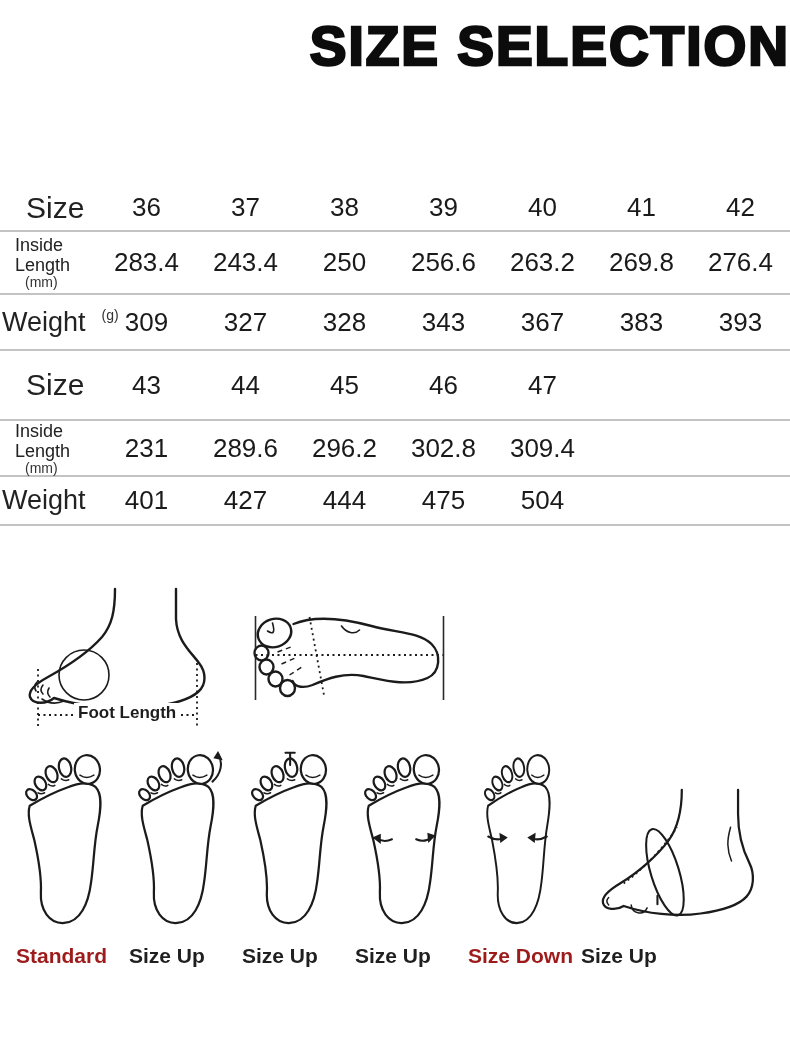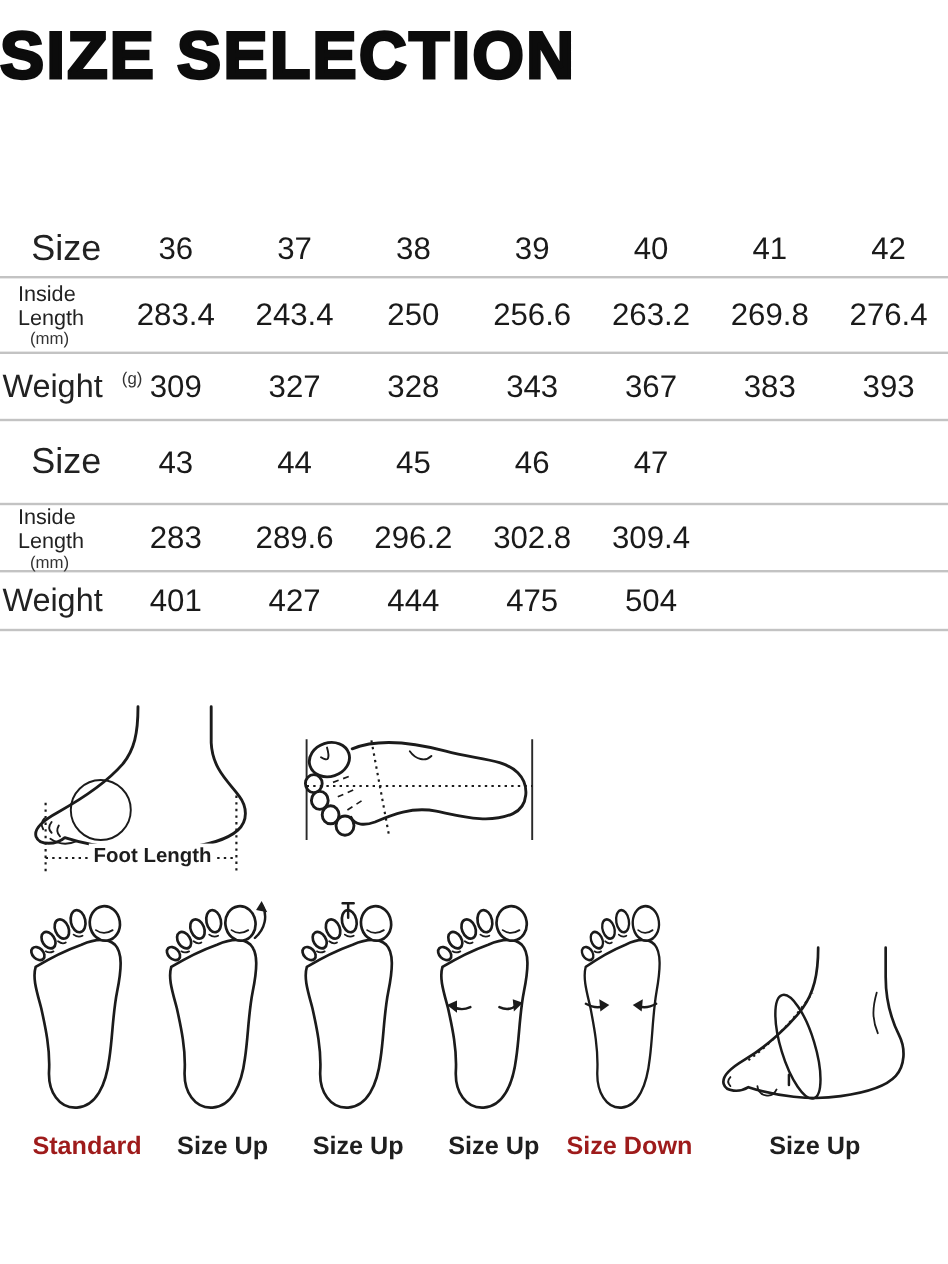--- a/index.html
+++ b/index.html
@@ -1,20 +1,20 @@
 <!DOCTYPE html>
 <html><head>
 <meta charset="utf-8">
 <style>
   html,body{margin:0;padding:0;background:#ffffff;}
   .page{position:relative;width:790px;height:1053px;background:#ffffff;overflow:hidden;
         font-family:"Liberation Sans",sans-serif;color:#161616;}
 
   
-  .title{position:absolute;top:14px;left:0;width:790px;text-align:left;
+  .title{position:absolute;top:14px;left:0;width:790px;text-align:right;
          font-size:55px;font-weight:bold;letter-spacing:2px;color:#0c0c0c;
          -webkit-text-stroke:2.6px #0c0c0c;white-space:nowrap;}
 
   
   .size-table{position:absolute;top:185px;left:0;width:790px;}
   .trow{display:grid;grid-template-columns:97px repeat(7,1fr);align-items:center;
         border-bottom:2px solid #c3c3c3;}
   .r1{height:45px;}
   .r2{height:61px;}
   .r3{height:54px;}
@@ -42,21 +42,21 @@
   
   .measure{position:absolute;top:585px;left:0;width:790px;height:165px;}
   .foot-side{position:absolute;left:20px;top:0;}
   .foot-sole{position:absolute;left:245px;top:23px;}
   .footlen-label{position:absolute;left:74px;top:118px;font-size:17px;font-weight:600;
                  color:#1d1d1d;background:#ffffff;padding:0 4px;white-space:nowrap;}
 
   
   .fit-guide{position:absolute;top:746px;left:0;width:790px;display:flex;
              padding-left:16px;box-sizing:border-box;}
-  .fit-item{display:flex;flex-direction:column;align-items:center;width:113px;flex:0 0 auto;}
+  .fit-item{display:flex;flex-direction:column;width:113px;flex:0 0 auto;}
   .fit-item:last-child{width:196px;}
   .fig{height:190px;display:flex;align-items:flex-end;justify-content:center;}
   .fit-label{margin-top:8px;font-size:21px;font-weight:600;color:#1f1f1f;white-space:nowrap;}
 </style>
 </head>
 <body>
 
 <svg width="0" height="0" style="position:absolute" aria-hidden="true">
   <defs>
     <g id="fp">
@@ -128,21 +128,21 @@
       <div class="tcell">46</div>
       <div class="tcell">47</div>
     </div>
 
     <div class="trow r5">
       <div class="il-label">
         <span>Inside</span>
         <span>Length</span>
         <span class="unit">(mm)</span>
       </div>
-      <div class="tcell">283</div>
+      <div class="tcell">231</div>
       <div class="tcell">289.6</div>
       <div class="tcell">296.2</div>
       <div class="tcell">302.8</div>
       <div class="tcell">309.4</div>
     </div>
 
     <div class="trow r6">
       <div class="w-label">
         <span>Weight</span>
       </div>

